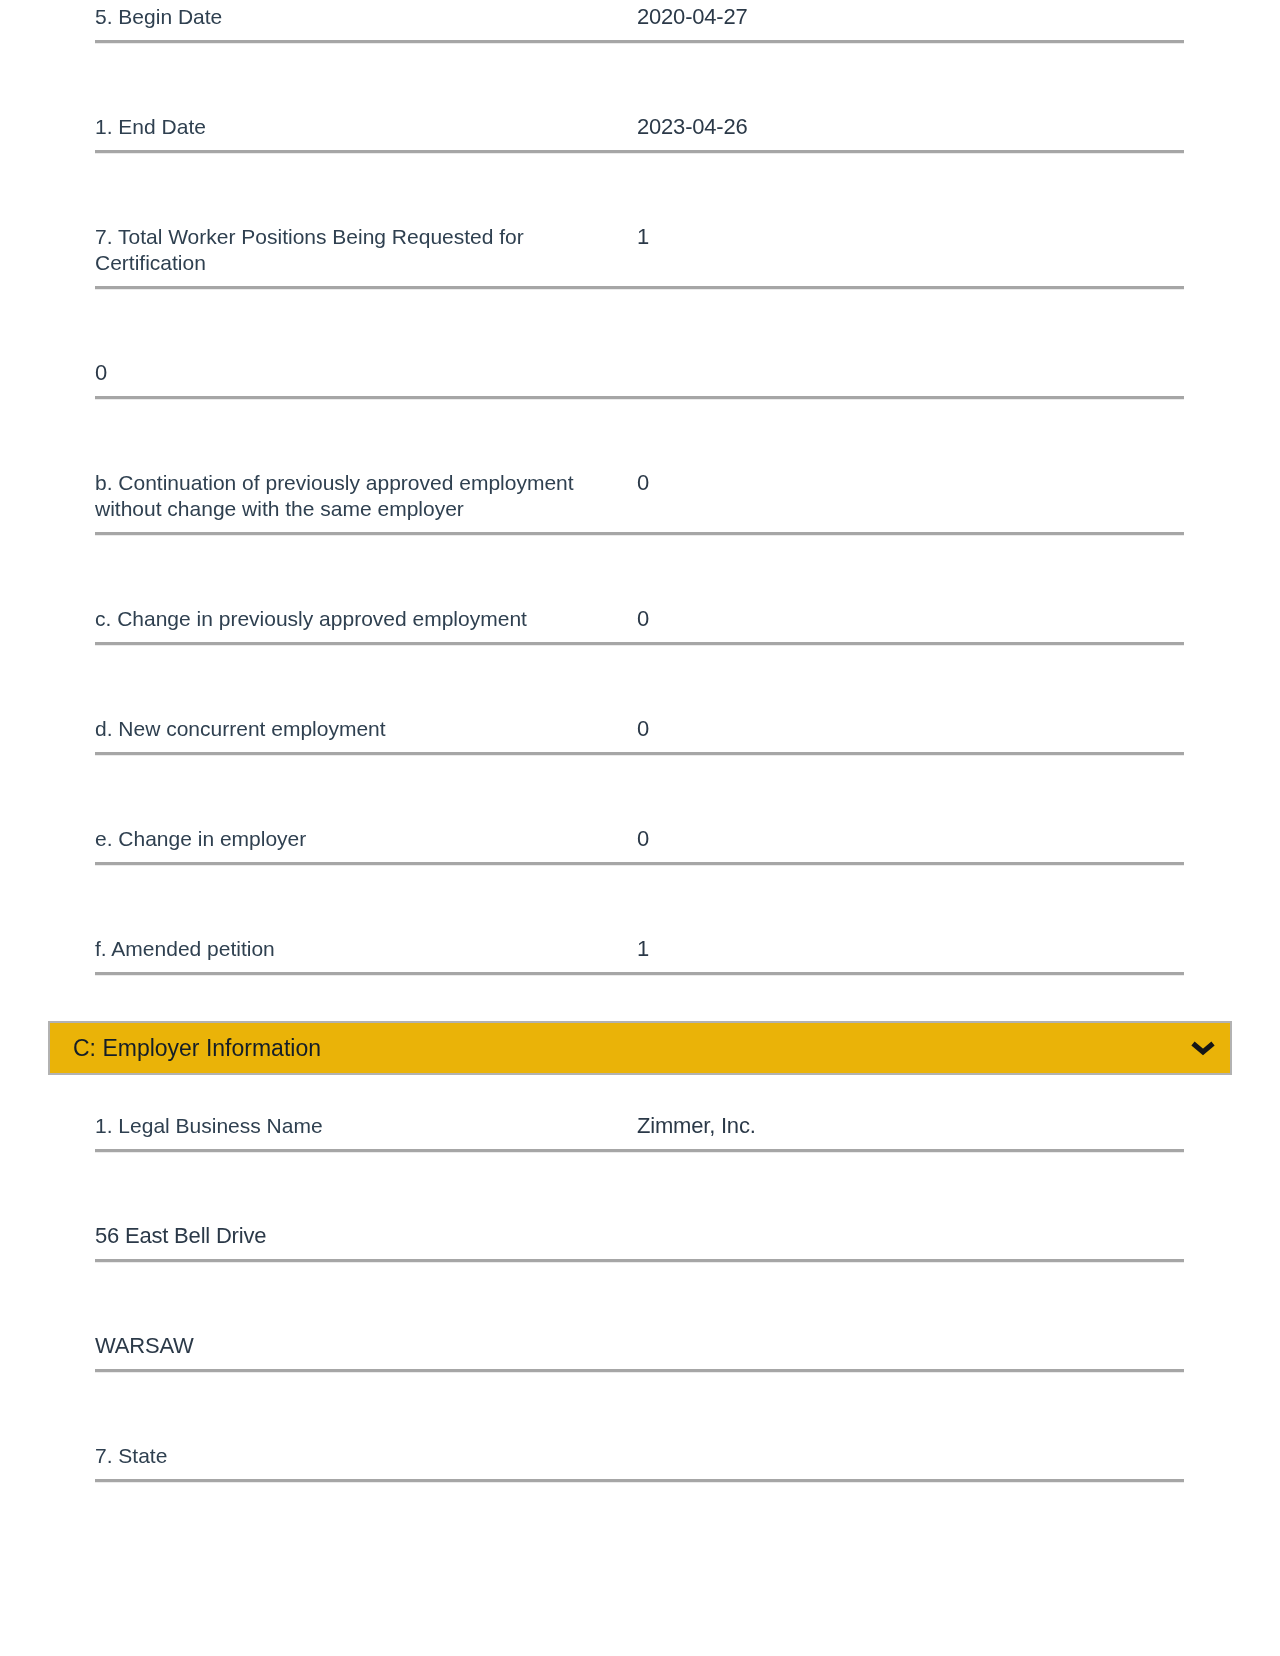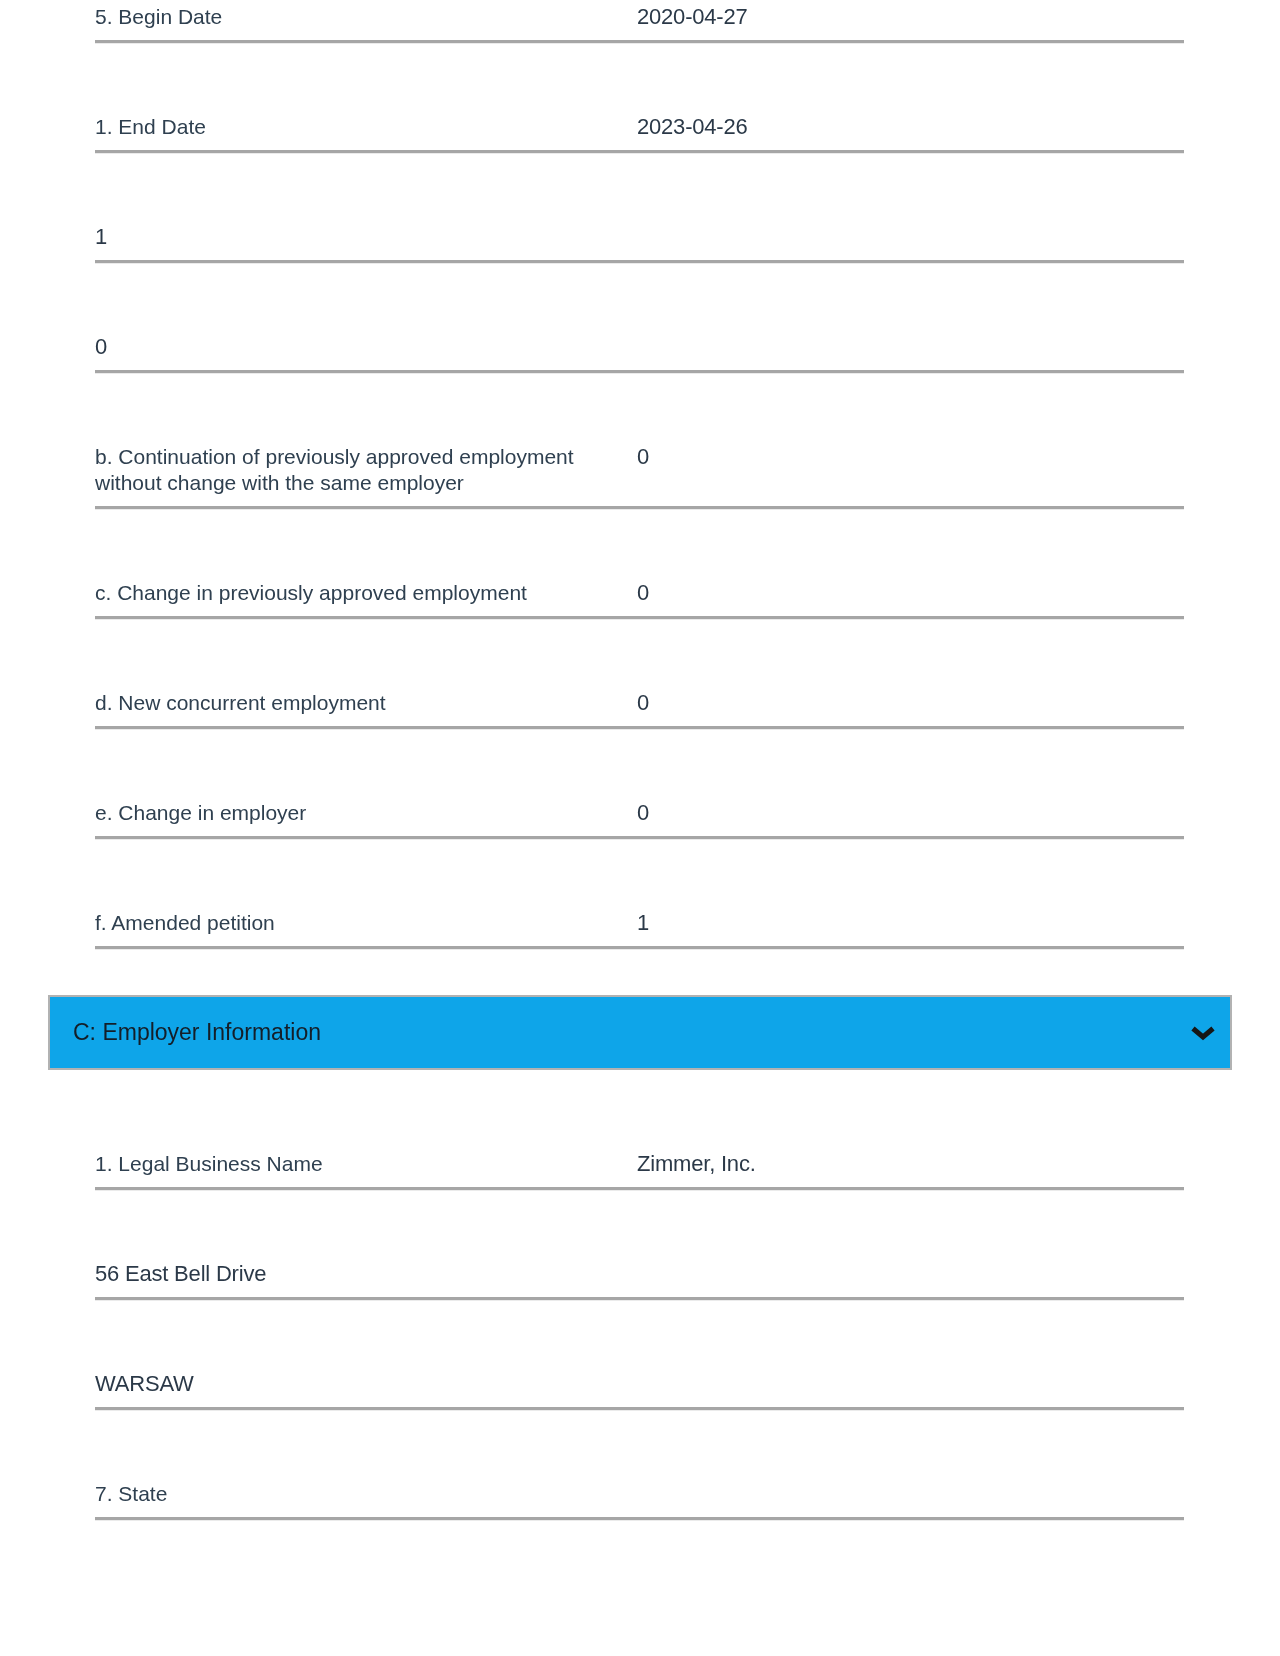--- a/index.html
+++ b/index.html
@@ -14,21 +14,21 @@
 
   .field {
     display: flex;
     align-items: flex-start;
     margin: 71px 96px 0 95px;
     padding-bottom: 10px;
     border-bottom: 3px solid #a6a6a6;
     box-shadow: 0 1px 0 rgba(0,0,0,0.08);
   }
   .field.first { margin-top: 2px; }
-  .field.emp-first { margin-top: 81px; }
+  .field.emp-first { margin-top: 38px; }
 
   .field .label {
     flex: 0 0 542px;
     box-sizing: border-box;
     padding-right: 45px;
     font-size: 21px;
     line-height: 26px;
     color: #2f4050;
   }
   .field .value {
@@ -36,22 +36,22 @@
     font-size: 22px;
     line-height: 26px;
     font-weight: 400;
     color: #2b3948;
     letter-spacing: -0.2px;
   }
 
   .section-header {
     box-sizing: border-box;
     margin: 46px 48px 0 48px;
-    height: 75px;
-    background: #0ea5e9;
+    height: 54px;
+    background: #eab308;
     border: 2px solid #b2b2b2;
     display: flex;
     align-items: center;
     padding: 0 14px 0 23px;
     cursor: pointer;
   }
   .section-title {
     font-size: 23px;
     color: #141e28;
   }
@@ -70,20 +70,21 @@
     <div class="label">5. Begin Date</div>
     <div class="value">2020-04-27</div>
   </div>
 
   <div class="field">
     <div class="label">1. End Date</div>
     <div class="value">2023-04-26</div>
   </div>
 
   <div class="field">
+    <div class="label">7. Total Worker Positions Being Requested for Certification</div>
     <div class="value">1</div>
   </div>
 
   <div class="field">
     <div class="value">0</div>
   </div>
 
   <div class="field">
     <div class="label">b. Continuation of previously approved employment without change with the same employer</div>
     <div class="value">0</div>

